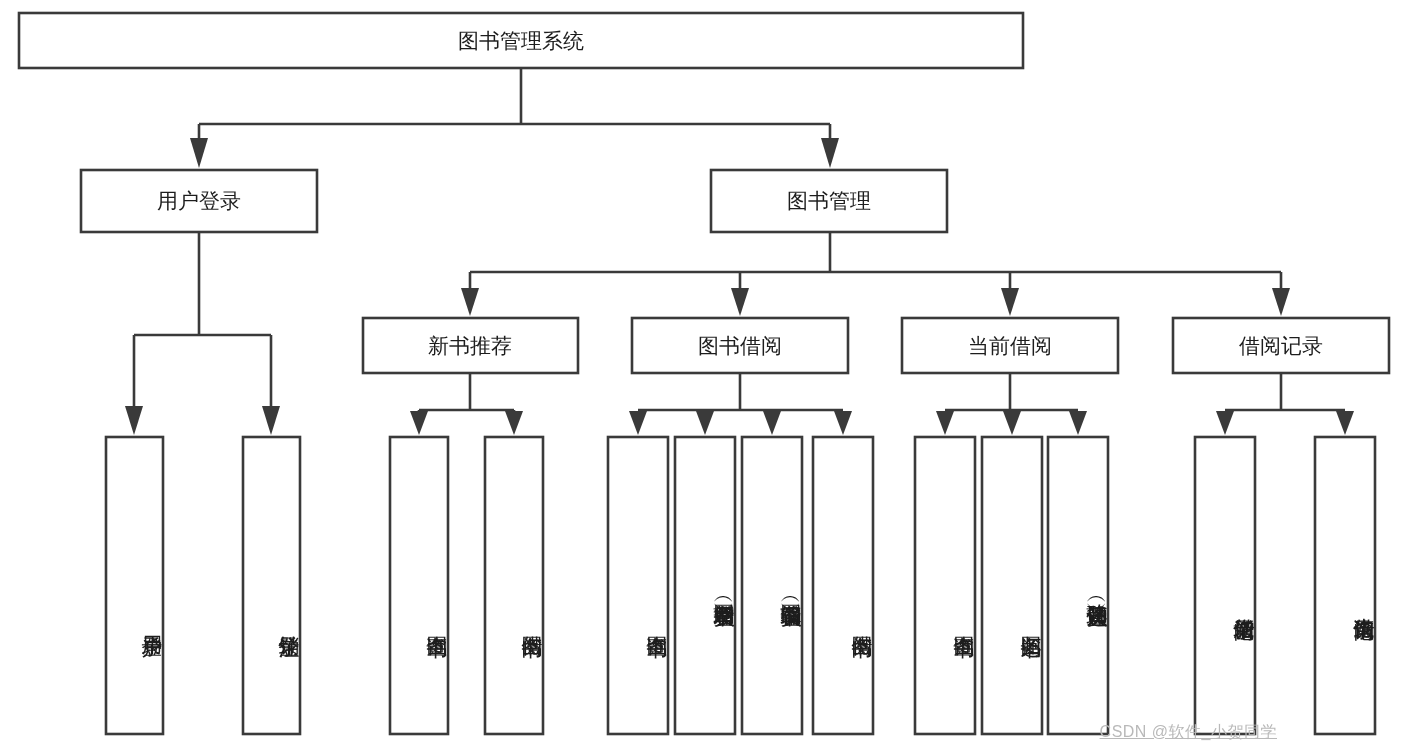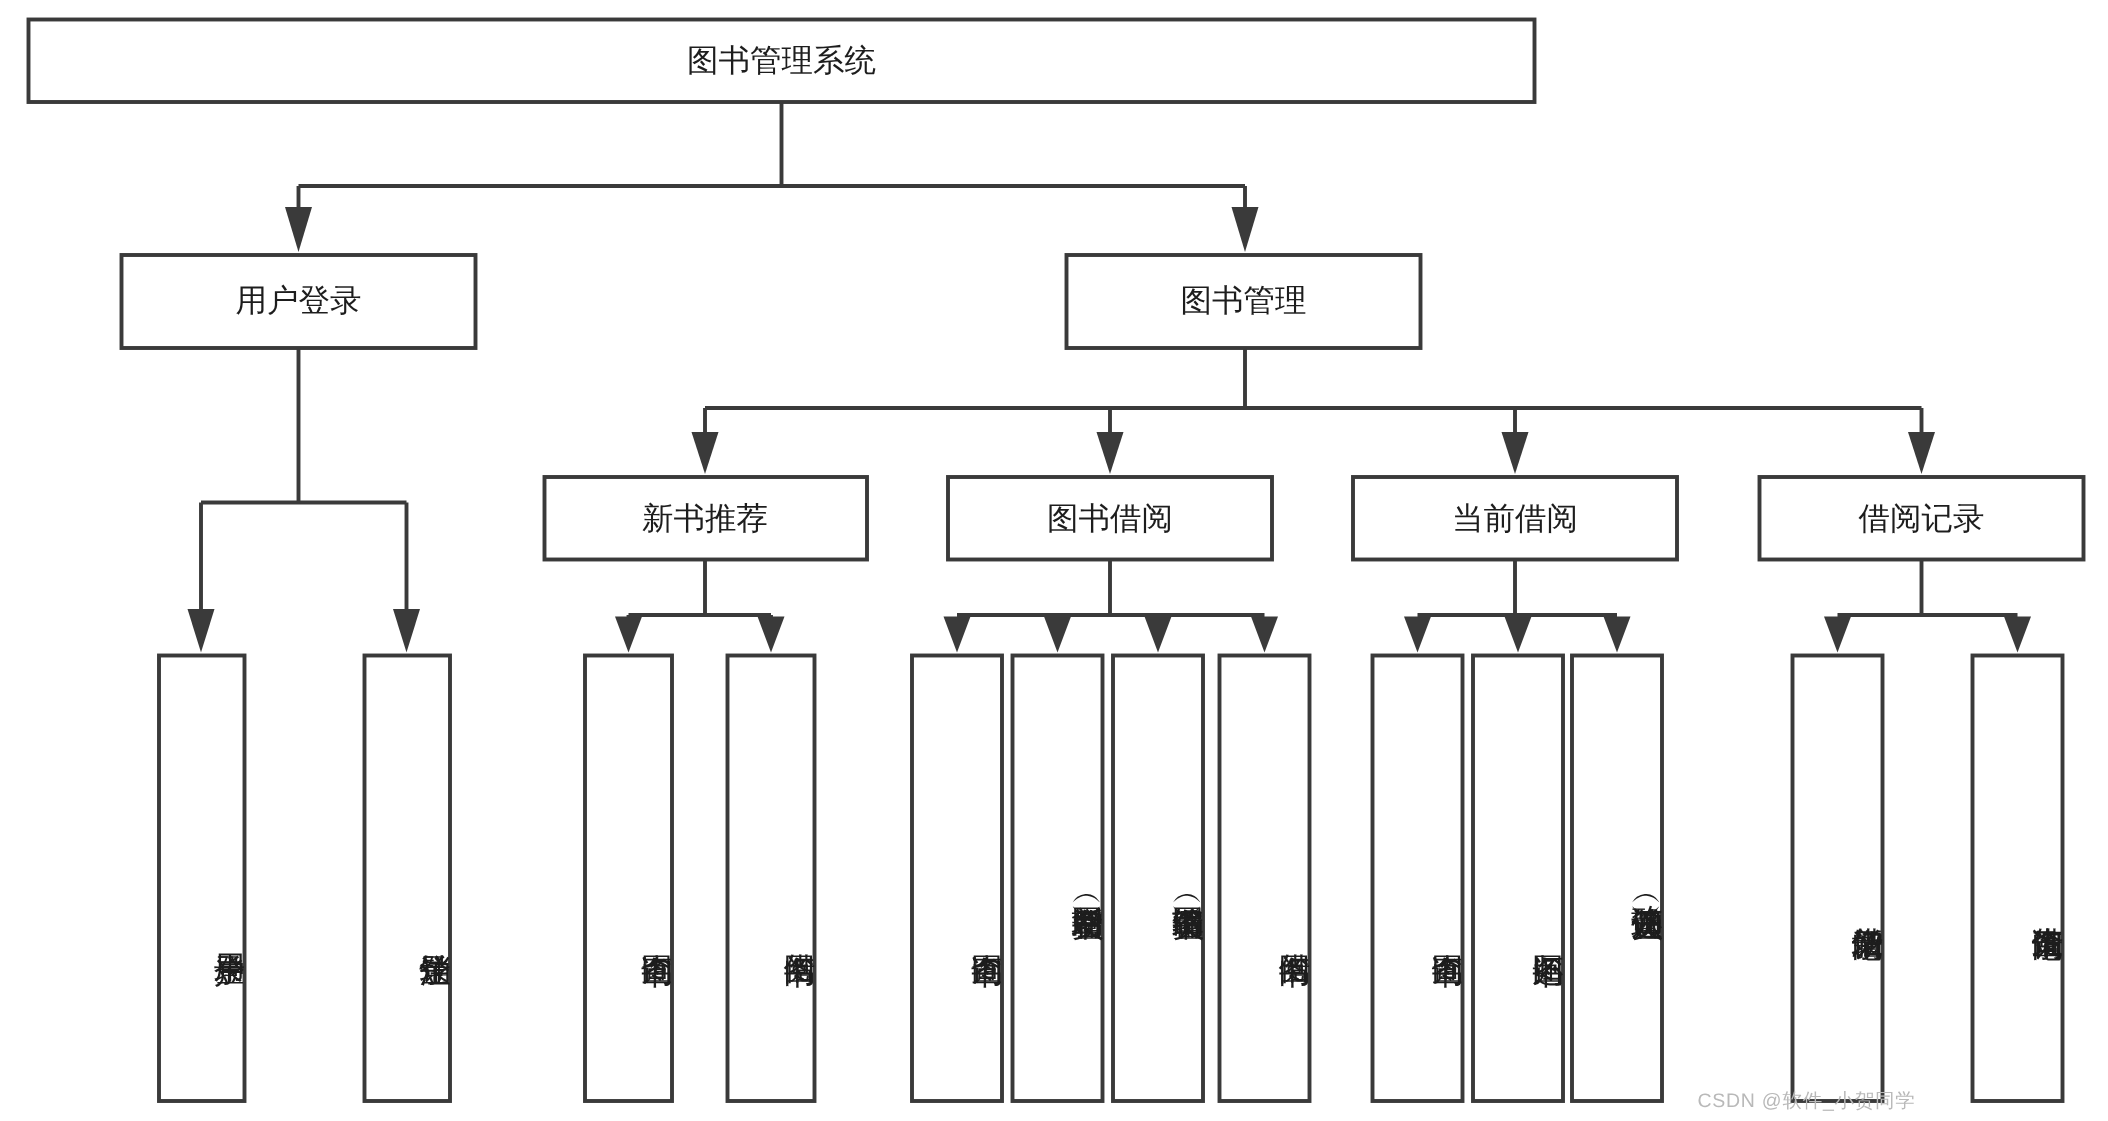--- a/index.html
+++ b/index.html
@@ -61,24 +61,25 @@
     display: flex;
     align-items: flex-start;
     justify-content: center;
     pointer-events: none;
   }
   .watermark {
     position: absolute;
     right: 8px;
     bottom: 4px;
     font-family: "Liberation Sans", "DejaVu Sans", sans-serif;
-    font-size: 13px;
+    font-size: 16px;
     color: #b9b9b9;
     letter-spacing: 0.5px;
     white-space: nowrap;
+    text-decoration: underline;
   }
 </style>
 </head>
 <body>
 
 <div id="diagram-root">
 
   <svg id="tree-svg" viewBox="0 0 1405 747">
 
     <g>

